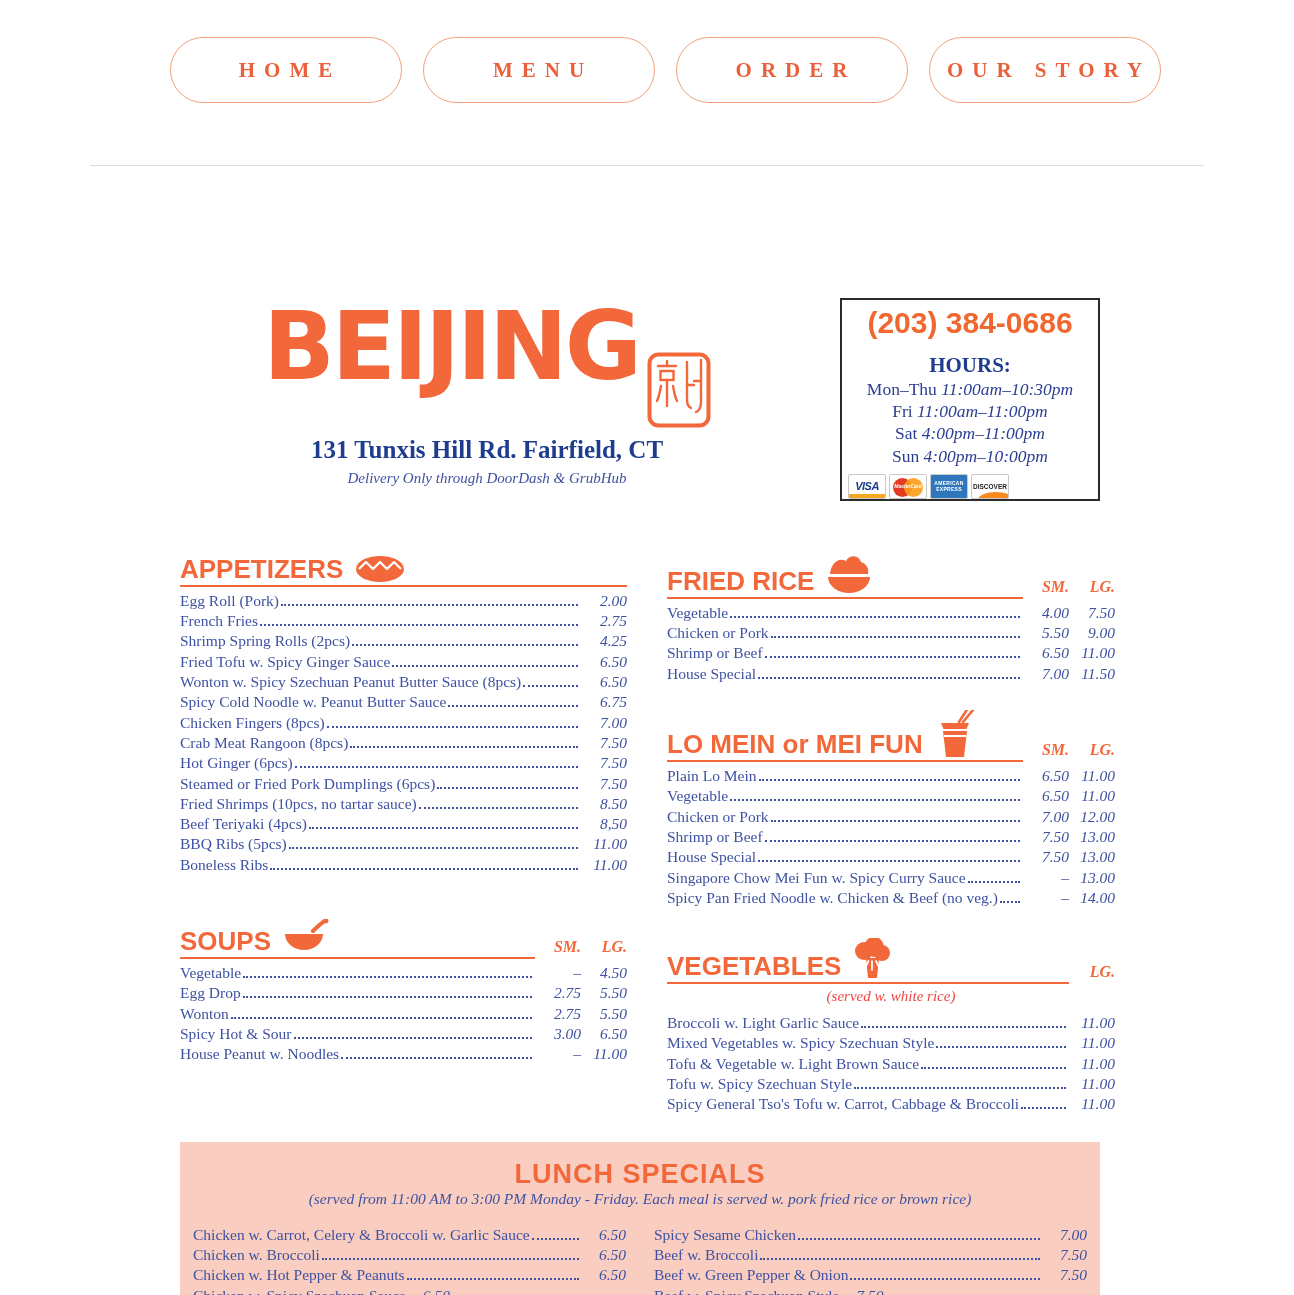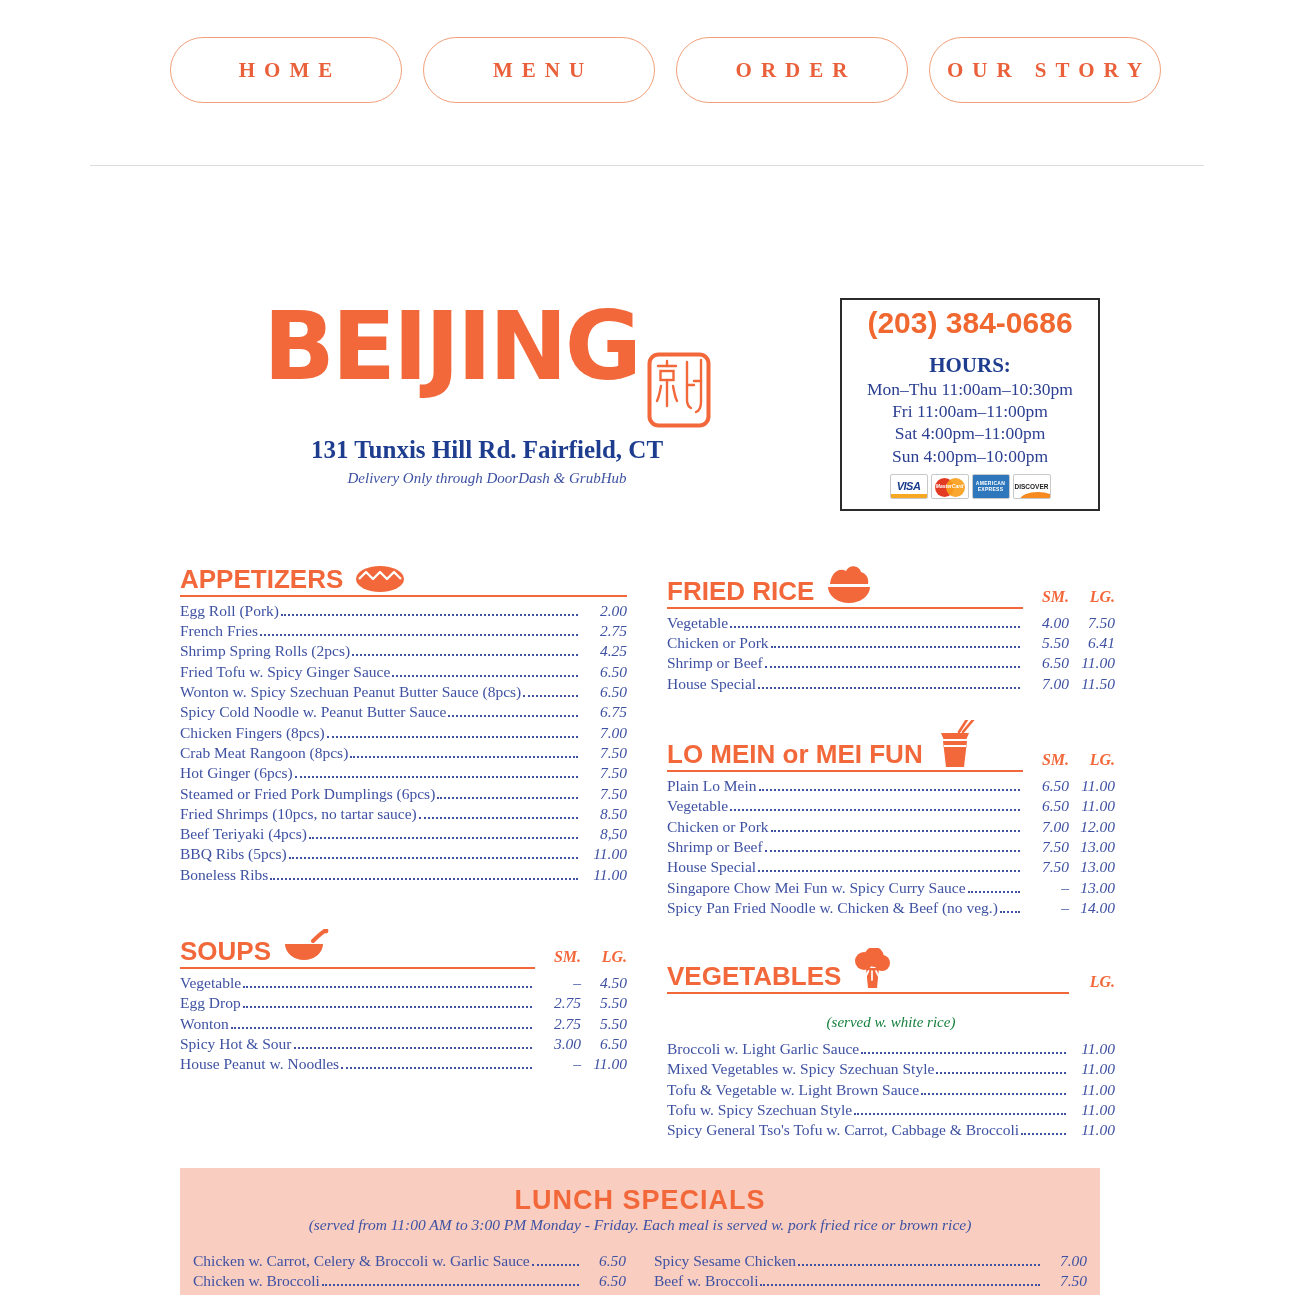--- a/index.html
+++ b/index.html
@@ -28,27 +28,27 @@
   .logo {
     margin:0; font-family:"DejaVu Sans", sans-serif; font-weight:700;
     font-size:94px; line-height:1.05; letter-spacing:-3px; color:#F2683A;
   }
   .seal { margin:54px 0 0 8px; flex:none; }
   .address { margin-top:8px; text-align:center; color:#1E3D8F; font-weight:700; font-size:25px; }
   .delivery { margin-top:6px; text-align:center; color:#3E51A2; font-style:italic; font-size:15px; }
 
   .info-box {
     margin-left:auto; width:260px; border:2px solid #2B2B2B; background:#fff;
-    padding:6px 6px 10px; text-align:center;
+    padding:6px 6px 0; text-align:center;
   }
   .phone { color:#F0672F; font-family:"Liberation Sans", sans-serif; font-weight:700; font-size:30px; line-height:1.1; }
   .hours-label { color:#1E3D8F; font-weight:700; font-size:21px; margin-top:14px; }
   .hours-line { color:#2B3F92; font-size:17.5px; line-height:1.27; }
-  .hours-line .time { }
-  .cards { display:flex; justify-content:center; gap:3px; margin-top:7px; }
+  .hours-line .time { font-style:italic; }
+  .cards { display:flex; gap:3px; margin-top:7px; }
   .card {
     width:38px; height:25px; border:1px solid #C9C9C9; border-radius:2px;
     background:#fff; position:relative; overflow:hidden;
     display:flex; align-items:center; justify-content:center; flex:none;
   }
   .card-visa .label { color:#1A3C8C; font-family:"Liberation Sans", sans-serif; font-weight:700; font-style:italic; font-size:11px; letter-spacing:-0.5px; }
   .card-visa .band { position:absolute; left:0; right:0; bottom:0; height:4px; background:#F7A823; }
   .card-mc .circ { position:absolute; top:3px; width:19px; height:19px; border-radius:50%; }
   .card-mc .c-red { left:3px; background:#E33A24; }
   .card-mc .c-org { right:3px; background:#F8A01C; opacity:.92; }
@@ -71,21 +71,21 @@
 
   .items { margin-top:4px; }
   .row { display:flex; align-items:baseline; color:#3E51A2; font-size:15.5px; line-height:20.3px; }
   .nm { white-space:nowrap; }
   .lead { flex:1; min-width:6px; border-bottom:2px dotted #3E51A2; margin:0 3px 4px 2px; }
   .pr { width:46px; flex:none; text-align:right; font-style:italic; }
 
   .soups-sec { margin-top:44px; }
   .lomein-sec { margin-top:26px; }
   .veg-sec { margin-top:30px; }
-  .sub-note { margin-top:20px; text-align:center; color:#15803d; font-style:italic; font-size:15px; }
+  .sub-note { margin-top:4px; text-align:center; color:#ef4444; font-style:italic; font-size:15px; }
   .veg-sec .items { margin-top:8px; }
 
   
   .lunch { background:#F9CEC1; margin-top:27px; padding:17px 13px 60px; }
   .lunch-title {
     margin:0; text-align:center; color:#F2683A; letter-spacing:1px;
     font-family:"Liberation Sans", sans-serif; font-weight:700; font-size:27px;
   }
   .lunch-note { text-align:center; color:#3E51A2; font-style:italic; font-size:15.5px; }
   .lunch-grid { display:grid; grid-template-columns:1fr 1fr; column-gap:28px; margin-top:13px; }
@@ -337,21 +337,21 @@
               <span class="nm">Vegetable</span>
               <span class="lead"></span>
               <span class="pr">4.00</span>
               <span class="pr">7.50</span>
             </div>
 
             <div class="row">
               <span class="nm">Chicken or Pork</span>
               <span class="lead"></span>
               <span class="pr">5.50</span>
-              <span class="pr">6.41</span>
+              <span class="pr">9.00</span>
             </div>
 
             <div class="row">
               <span class="nm">Shrimp or Beef</span>
               <span class="lead"></span>
               <span class="pr">6.50</span>
               <span class="pr">11.00</span>
             </div>
 
             <div class="row">

